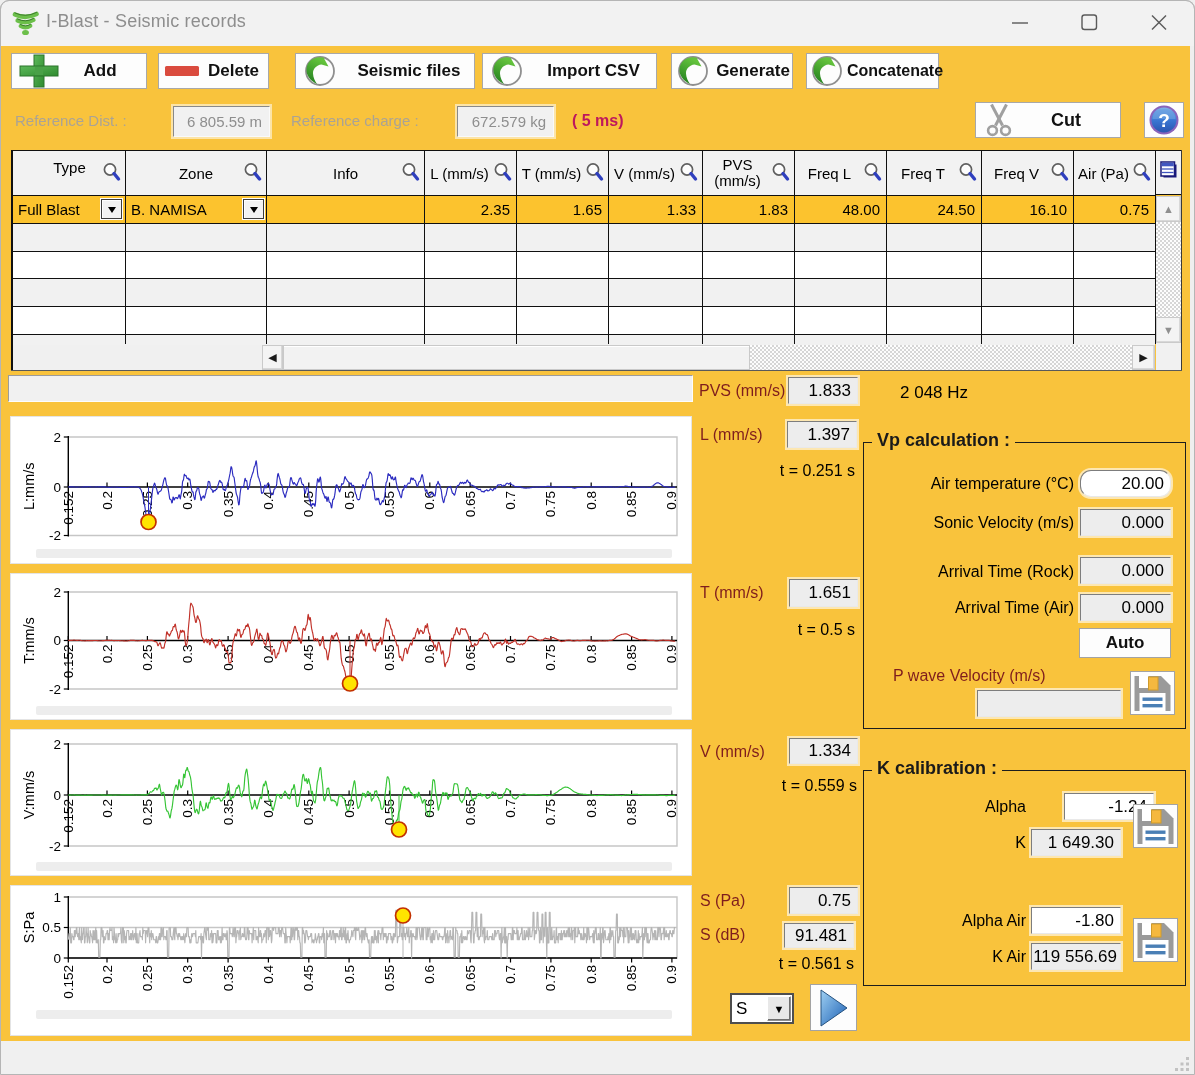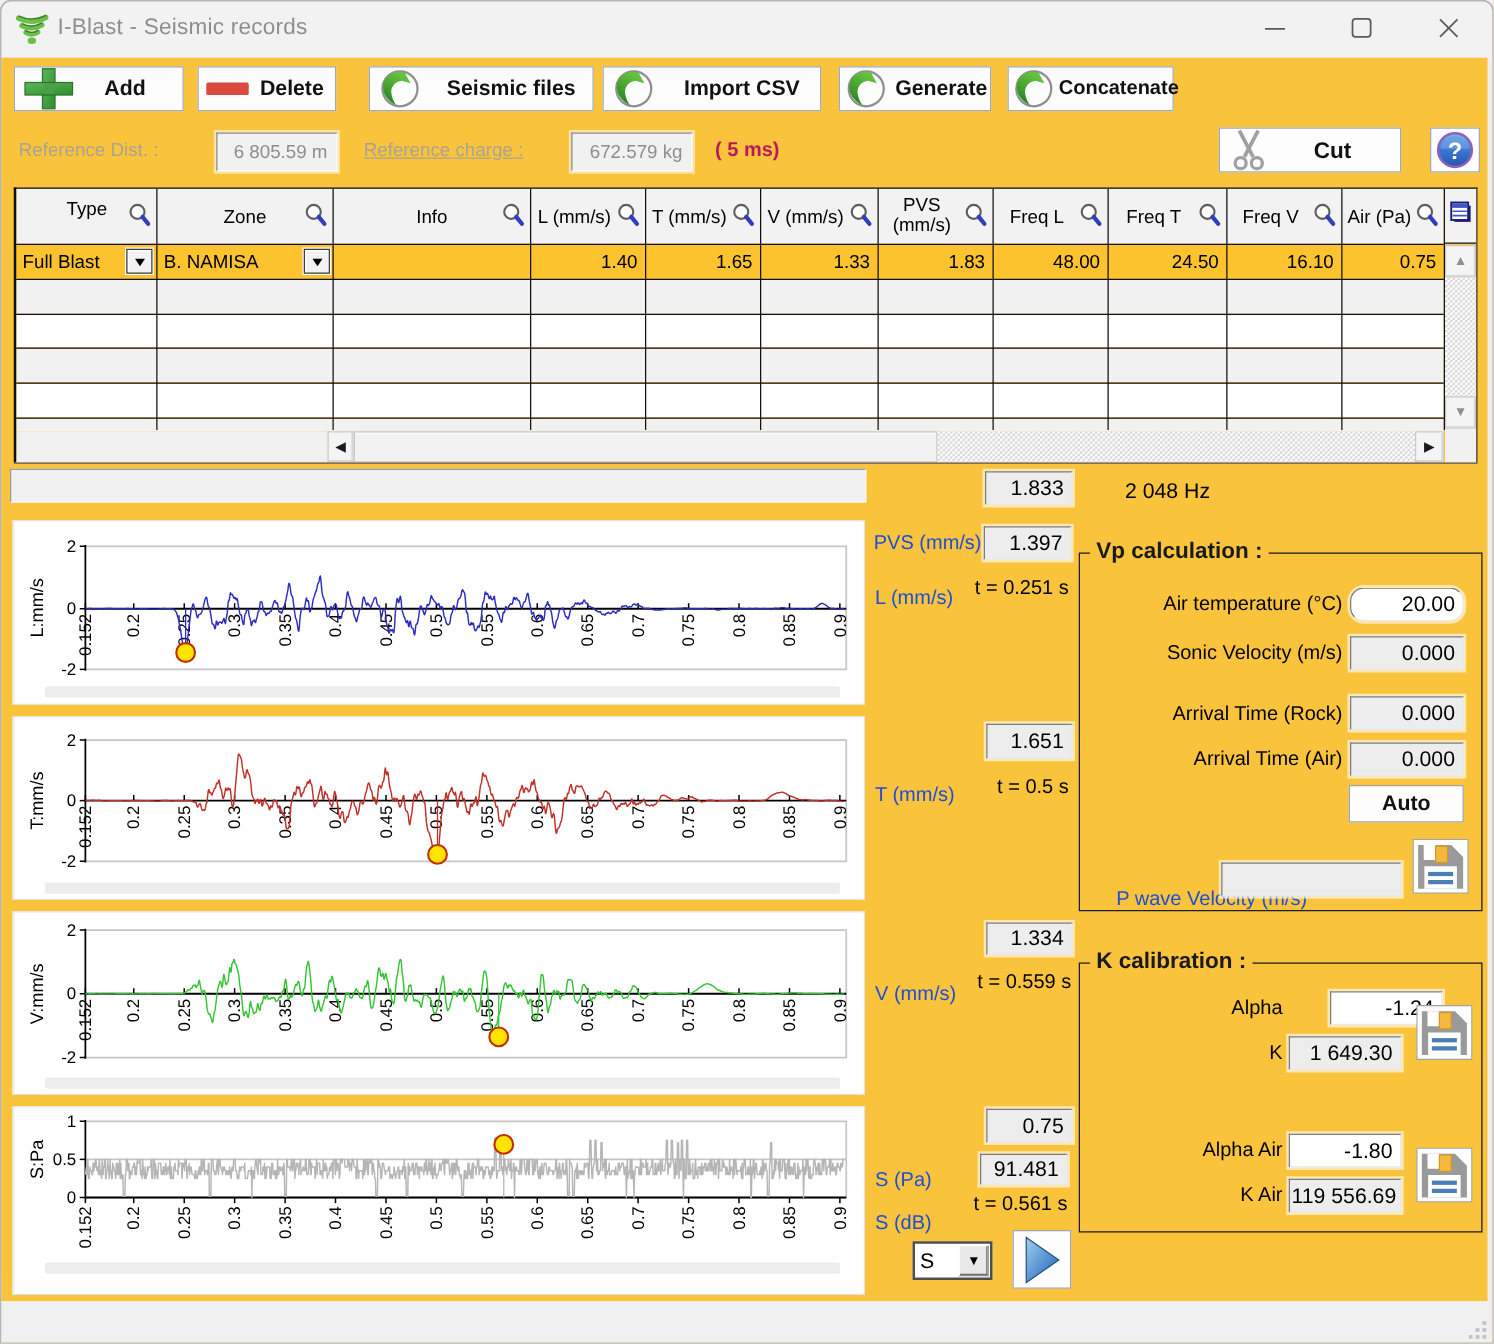--- a/index.html
+++ b/index.html
@@ -24,21 +24,21 @@
   font-size:15px; color:#8e8e8e; display:flex; align-items:center;
   justify-content:flex-end; padding-right:7px; }
 .blk2 { font-size:17px; color:#000; }
 .blk { font-size:15px; color:#be185d; }
 .ifield { background:#fff; border:1px solid #7d7d7d; border-bottom-color:#e9e9e9;
   border-right-color:#e9e9e9; box-shadow:0 0 0 2px rgba(255,255,255,.6);
   font-size:17px; color:#000; display:flex; align-items:center;
   justify-content:flex-end; padding-right:6px; white-space:nowrap; }
 .dfield { background:#ededed; }
 .rlabel { font-size:16px; color:#000; text-align:right; }
-.llabel { font-size:16px; color:#1d4ed8;margin-top:44px; }
+.llabel { font-size:16px; color:#7f1d1d; }
 .tlabel { font-size:16px; color:#000; text-align:right; }
 .groupbox { border:1px solid #1d1d1d; }
 .gtitle { position:absolute; background:#f9c33c; font-size:18px; font-weight:700;
   color:#1a1a1a; padding:0 5px; }
 .combobtn { position:absolute; width:21px; height:20px; background:#f2f2f2;
   border:1px solid #3c3c3c; box-shadow:inset 1px 1px 0 #fff, 0 0 0 1px #fdfdfd;
   display:flex; align-items:center; justify-content:center; }
 .combobtn:after { content:""; border:4.5px solid transparent; border-top:6.5px solid #000;
   margin-top:6px; }
 .sbtn { position:absolute; background:#f4f4f4; border:1px solid #cacaca;
@@ -143,21 +143,21 @@
           <stop offset="1" stop-color="#64c33c"></stop>
     </linearGradient>
       </defs>
     <circle cx="20" cy="18" r="14" fill="#fdfdfd" stroke="#8f8f8f" stroke-width="1.8"></circle>
     <path d="M17 31 C10.5 28 6 22.5 6.5 16 C7 9.5 12 4.8 18.5 4.3 L23.5 4.5 L28.5 13.5 L21.5 11.5 C16.5 12 12.8 16 13 20.5 C13.2 24.5 15 28.5 17 31 Z" fill="url(#sw806)"></path>
   </svg>
   <div class="lbl" style="font-size:16px;">Concatenate</div>
 </div>
 <div class="abs glabel" style="left:15px;top:112px;">Reference Dist. :</div>
 <div class="abs gfield" style="left:173px;top:106px;width:97px;height:31px;">6 805.59 m</div>
-<div class="abs glabel" style="left:291px;top:112px;text-decoration:underline;">Reference charge :</div>
+<div class="abs glabel" style="left:291px;top:112px;">Reference charge :</div>
 <div class="abs gfield" style="left:457px;top:106px;width:97px;height:31px;">672.579 kg</div>
 <div class="abs blk" style="left:572px;top:112px;font-size:16px;font-weight:700;">( 5 ms)</div>
 <div class="abs tbtn" style="left:975px;top:102px;width:146px;height:36px;">
   <svg width="46" height="36" viewBox="0 0 46 36" style="flex:0 0 46px">
     <g stroke="#a0a0a0" fill="none">
       <path d="M15.5 2.5 L26.5 23.5" stroke-width="3"></path>
       <path d="M30.5 2.5 L19.5 23.5" stroke-width="3"></path>
       <circle cx="16.5" cy="28.5" r="4.4" stroke-width="2.6"></circle>
       <circle cx="29.5" cy="28.5" r="4.4" stroke-width="2.6"></circle>
     </g>
@@ -245,21 +245,21 @@
       <line x1="12" y1="11.5" x2="16.5" y2="17" stroke="#2f3fbe" stroke-width="3.4" stroke-linecap="round"></line>
     </svg></div>
 <div class="abs" style="left:1074px;top:151px;width:81px;height:44px;display:flex;align-items:center;justify-content:center;font-size:15px;padding-right:22px">Air (Pa)<svg width="20" height="21" viewBox="0 0 20 21" style="position:absolute;right:3px;top:11px">
       <circle cx="8" cy="7.5" r="5.6" fill="#fdfdfd" stroke="#5f5f5f" stroke-width="1.7"></circle>
       <line x1="12" y1="11.5" x2="16.5" y2="17" stroke="#2f3fbe" stroke-width="3.4" stroke-linecap="round"></line>
     </svg></div>
 <div class="abs" style="left:18px;top:196px;height:27px;display:flex;align-items:center;font-size:15px">Full Blast</div>
 <div class="abs combobtn" style="left:101px;top:199px;"></div>
 <div class="abs" style="left:131px;top:196px;height:27px;display:flex;align-items:center;font-size:15px">B. NAMISA</div>
 <div class="abs combobtn" style="left:243px;top:199px;"></div>
-<div class="abs" style="left:424px;top:196px;width:86px;height:27px;display:flex;align-items:center;justify-content:flex-end;font-size:15px">1.40</div>
+<div class="abs" style="left:424px;top:196px;width:86px;height:27px;display:flex;align-items:center;justify-content:flex-end;font-size:15px">2.35</div>
 <div class="abs" style="left:516px;top:196px;width:86px;height:27px;display:flex;align-items:center;justify-content:flex-end;font-size:15px">1.65</div>
 <div class="abs" style="left:608px;top:196px;width:88px;height:27px;display:flex;align-items:center;justify-content:flex-end;font-size:15px">1.33</div>
 <div class="abs" style="left:702px;top:196px;width:86px;height:27px;display:flex;align-items:center;justify-content:flex-end;font-size:15px">1.83</div>
 <div class="abs" style="left:794px;top:196px;width:86px;height:27px;display:flex;align-items:center;justify-content:flex-end;font-size:15px">48.00</div>
 <div class="abs" style="left:886px;top:196px;width:89px;height:27px;display:flex;align-items:center;justify-content:flex-end;font-size:15px">24.50</div>
 <div class="abs" style="left:981px;top:196px;width:86px;height:27px;display:flex;align-items:center;justify-content:flex-end;font-size:15px">16.10</div>
 <div class="abs" style="left:1073px;top:196px;width:76px;height:27px;display:flex;align-items:center;justify-content:flex-end;font-size:15px">0.75</div>
 <div class="abs" style="left:1156px;top:151px;width:25px;height:44px;background:#f2f2f2;border-bottom:1px solid #101010"></div>
 <svg class="abs" style="left:1159px;top:160px" width="21" height="20" viewBox="0 0 21 20">
   <rect x="4.5" y="4.5" width="13" height="13" fill="#1a1a7a"></rect>

